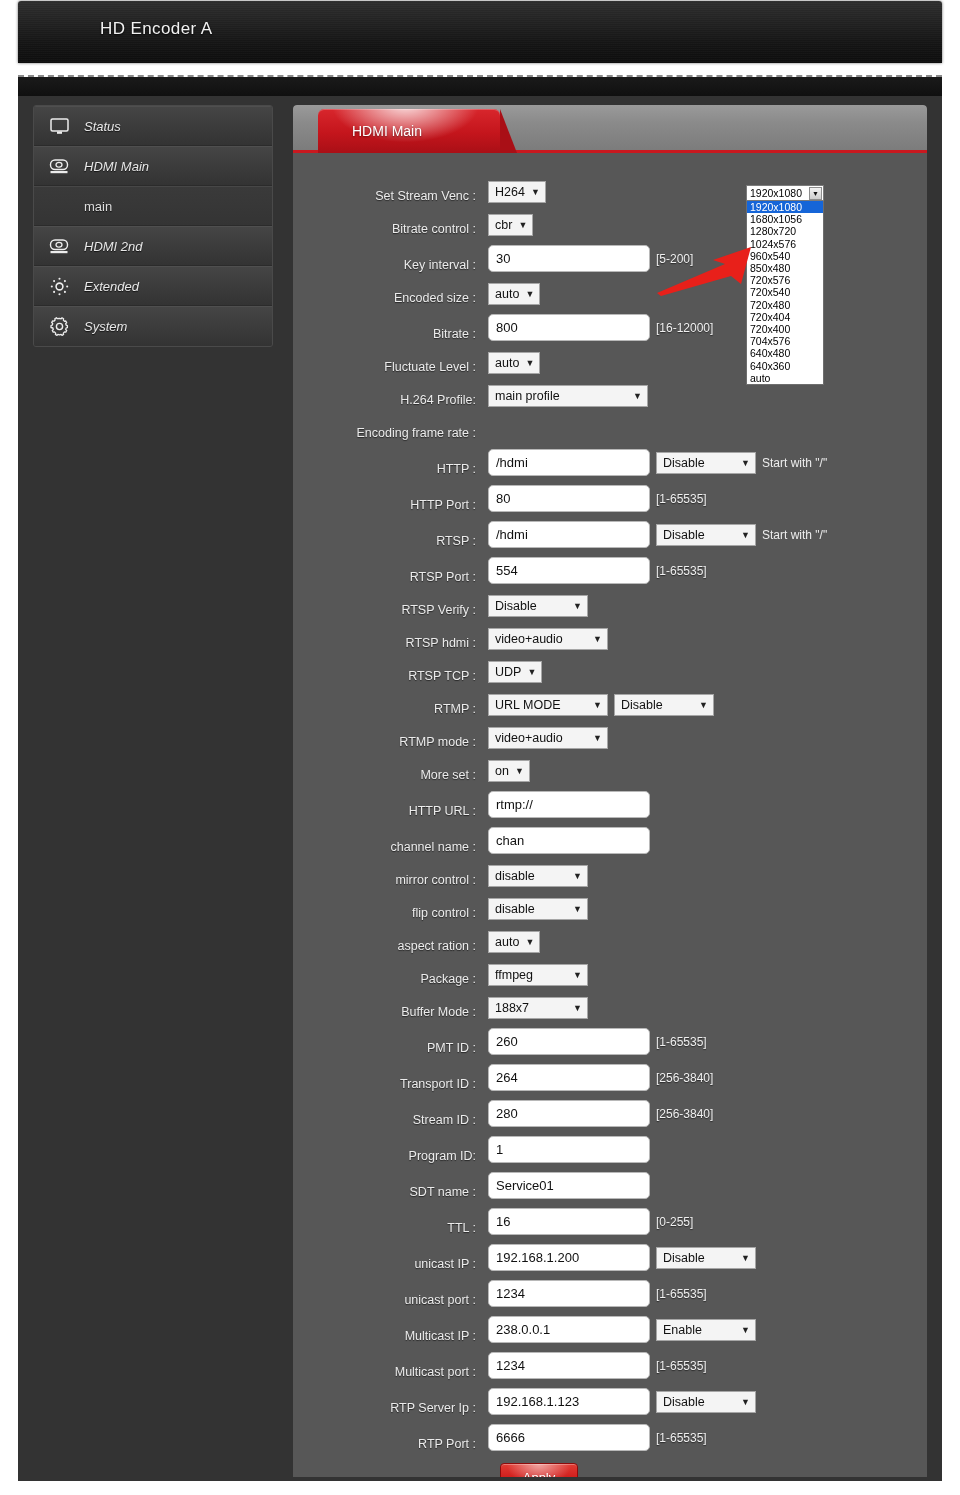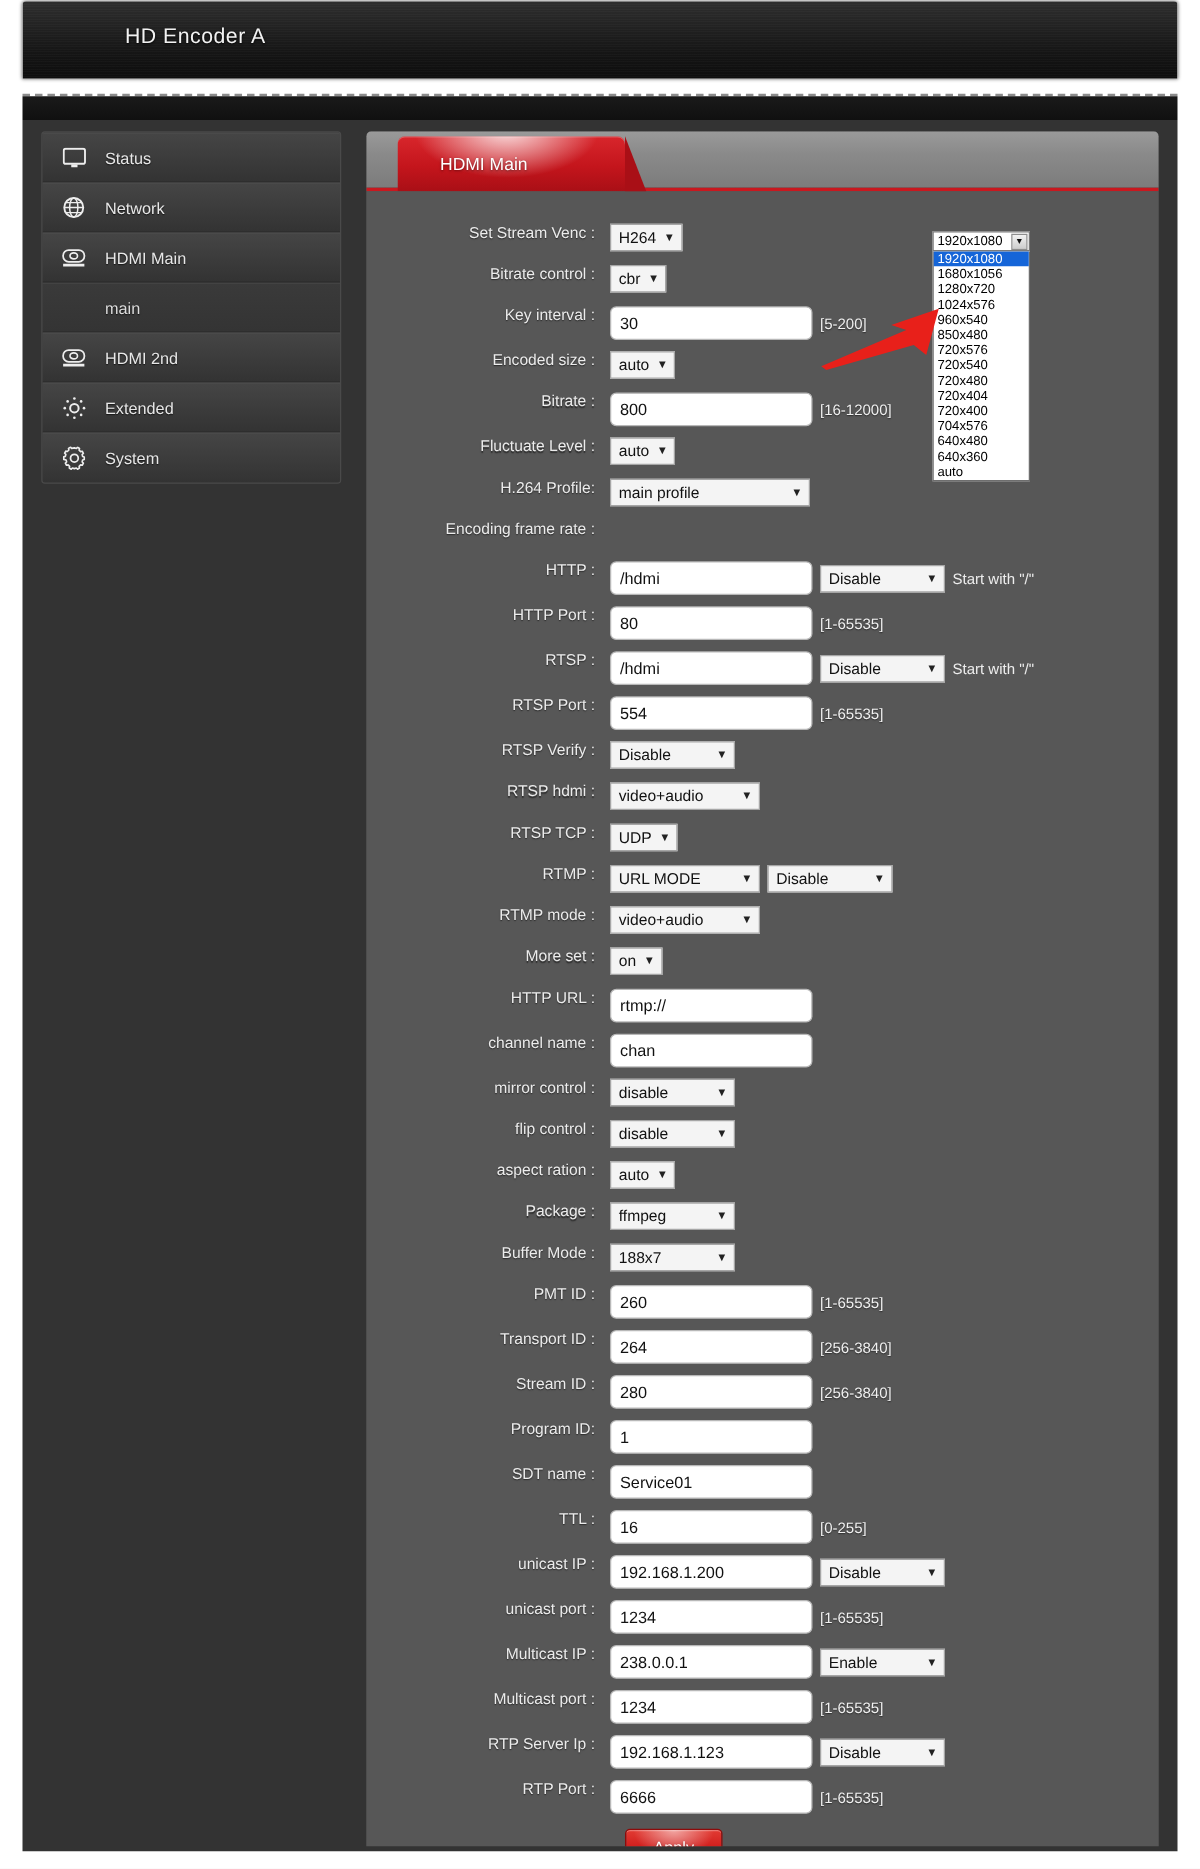--- a/index.html
+++ b/index.html
@@ -72,20 +72,21 @@
   .nav-item {
     position: relative;
     height: 40px;
     display: flex;
     align-items: center;
     padding-left: 14px;
     background: linear-gradient(to bottom, #454545 0%, #3c3c3c 50%, #333333 100%);
     border-bottom: 1px solid #2b2b2b;
     border-top: 1px solid #4f4f4f;
     cursor: pointer;
+    font-style: italic;
   }
   .nav-item:last-child { border-bottom: none; }
   .nav-item .ico {
     width: 22px; height: 22px;
     display: inline-flex;
     align-items: center; justify-content: center;
     margin-right: 14px;
     flex: 0 0 auto;
   }
   .nav-item .ico svg { display: block; }
@@ -153,21 +154,21 @@
     position: relative; z-index: 2;
   }
 
   
   .form {
     position: relative;
     padding: 26px 0 0 0;
   }
   .row {
     display: flex;
-    align-items: flex-start;
+    align-items: flex-end;
     margin-bottom: 9px;
     min-height: 24px;
   }
   .row-label {
     width: 195px;
     text-align: right;
     padding-right: 12px;
     color: #ececec;
     font-size: 12.5px;
     text-shadow: 0 1px 1px rgba(0,0,0,.55);
@@ -319,32 +320,20 @@
       <div class="nav-item">
         <span class="ico">
           <svg width="19" height="17" viewBox="0 0 19 17">
             <rect x="1" y="1" width="17" height="12" rx="1.5" fill="none" stroke="#ededed" stroke-width="1.5"></rect>
             <rect x="7" y="13.5" width="5" height="2.3" fill="#ededed"></rect>
           </svg>
         </span>
         <span class="nav-label">Status</span>
       </div>
 
-      <div class="nav-item">
-        <span class="ico">
-          <svg width="18" height="18" viewBox="0 0 18 18">
-            <circle cx="9" cy="9" r="7.6" fill="none" stroke="#ededed" stroke-width="1.5"></circle>
-            <ellipse cx="9" cy="9" rx="3.3" ry="7.6" fill="none" stroke="#ededed" stroke-width="1.2"></ellipse>
-            <line x1="1.4" y1="9" x2="16.6" y2="9" stroke="#ededed" stroke-width="1.2"></line>
-            <line x1="2.6" y1="5" x2="15.4" y2="5" stroke="#ededed" stroke-width="1"></line>
-            <line x1="2.6" y1="13" x2="15.4" y2="13" stroke="#ededed" stroke-width="1"></line>
-          </svg>
-        </span>
-        <span class="nav-label">Network</span>
-      </div>
 
       <div class="nav-item">
         <span class="ico">
           <svg width="20" height="17" viewBox="0 0 20 17">
             <rect x="1.5" y="2" width="17" height="9.5" rx="4.5" fill="none" stroke="#ededed" stroke-width="1.4"></rect>
             <ellipse cx="10" cy="6.7" rx="3" ry="2.4" fill="none" stroke="#ededed" stroke-width="1.3"></ellipse>
             <rect x="1.5" y="13" width="17" height="2.2" fill="#ededed"></rect>
           </svg>
         </span>
         <span class="nav-label">HDMI Main</span>

